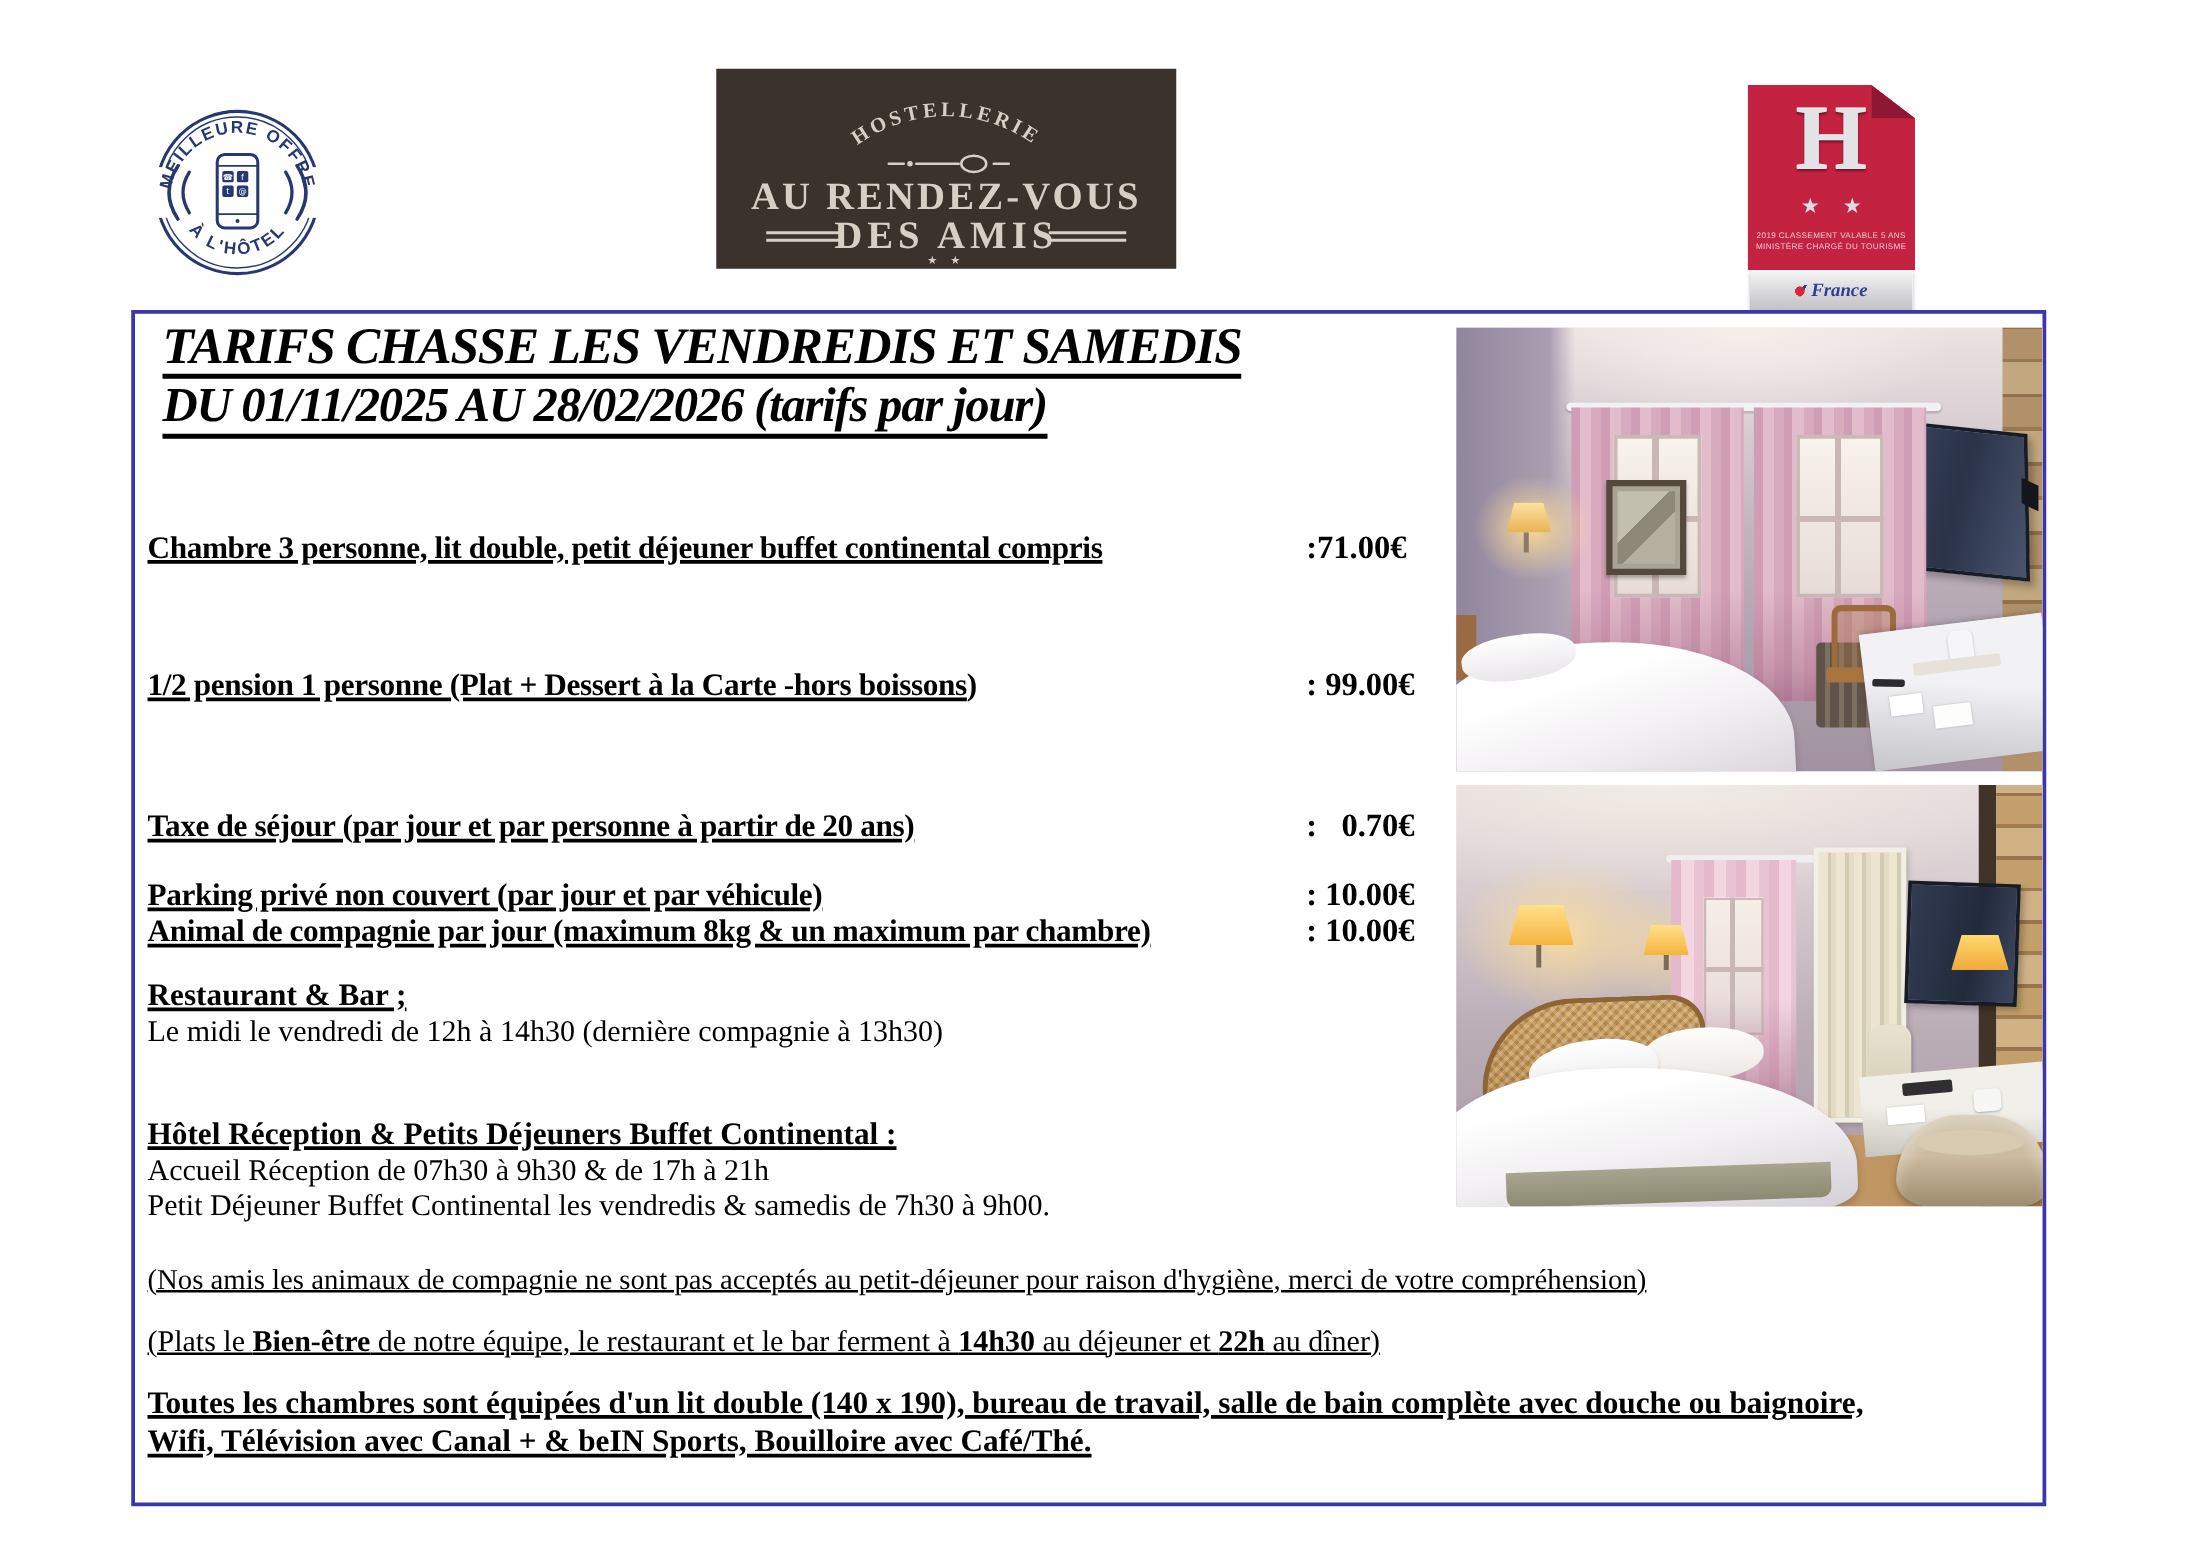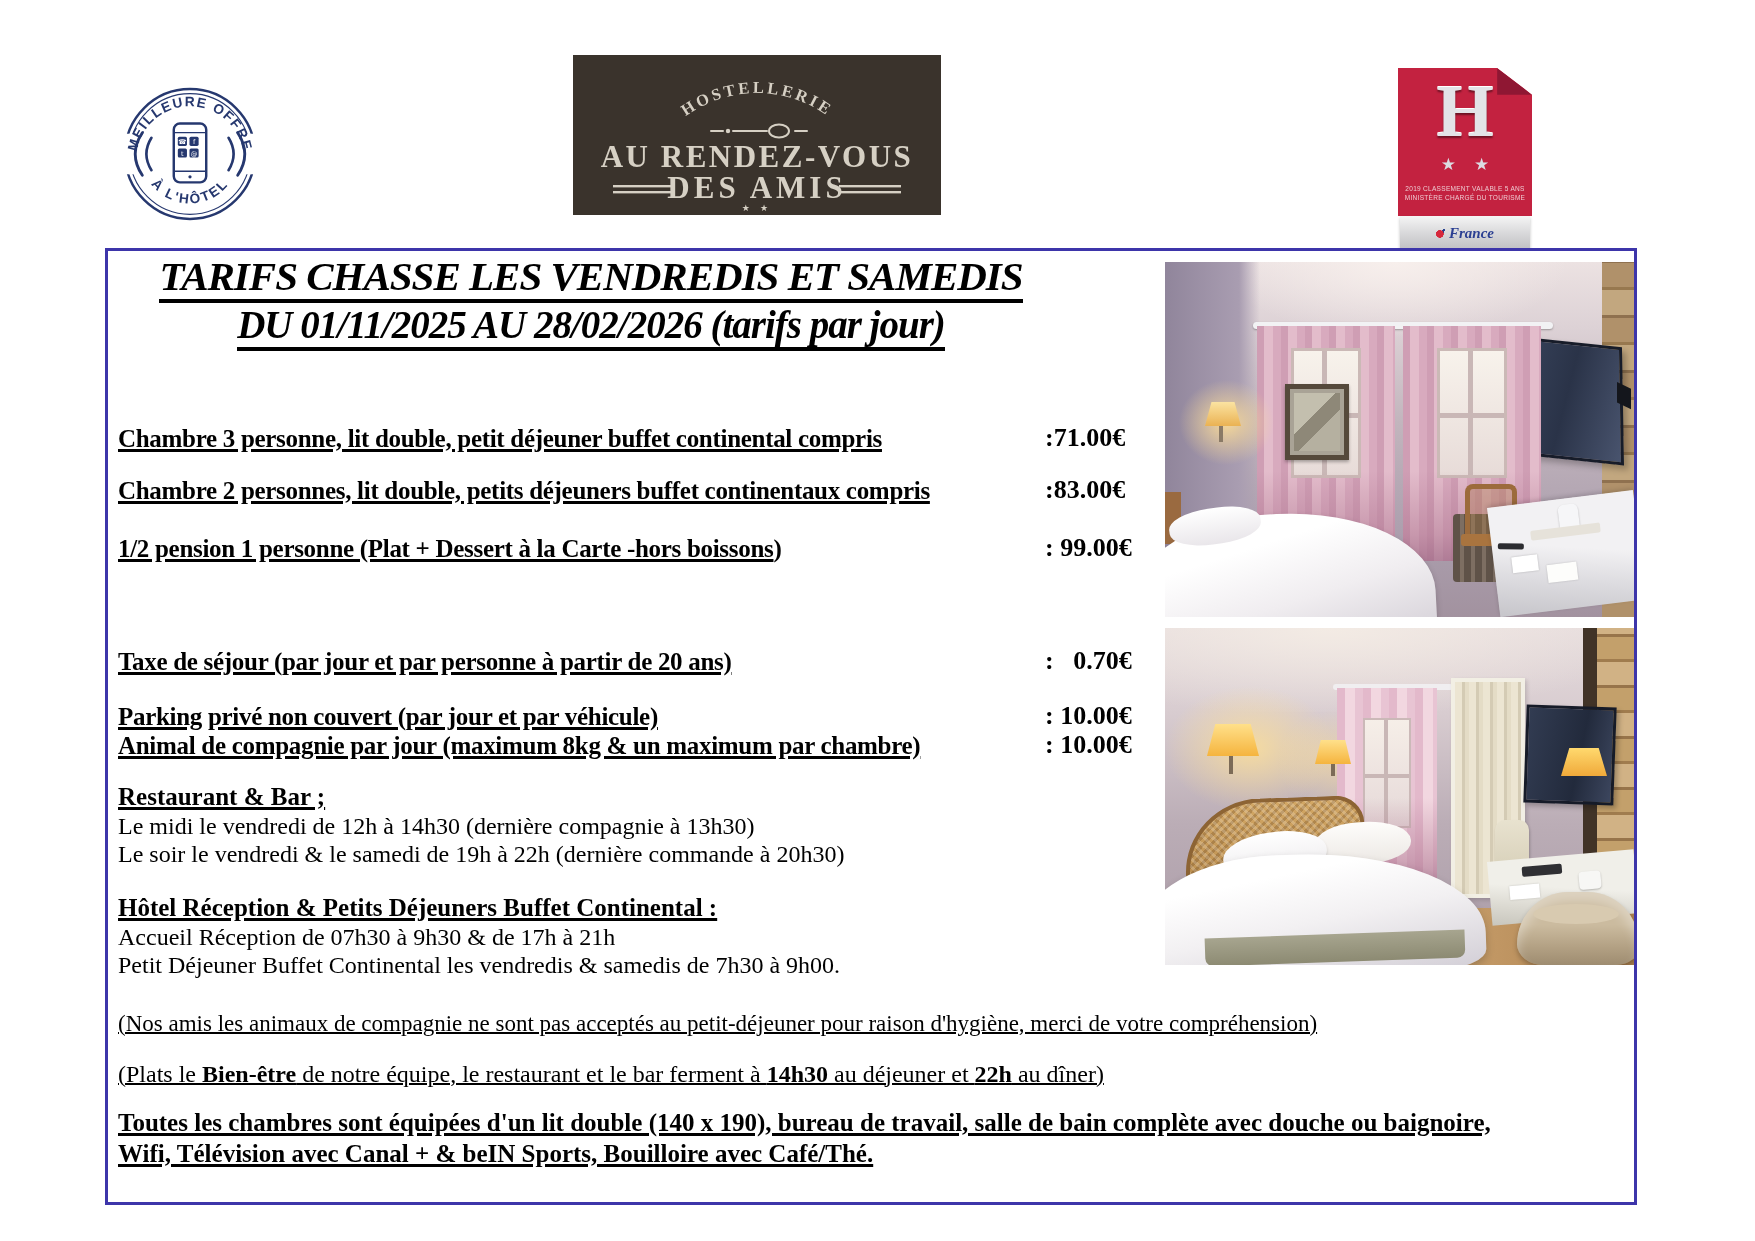--- a/index.html
+++ b/index.html
@@ -29,21 +29,21 @@
              box-shadow:0 2px 3px rgba(0,0,0,.25);}
   .plq-brand{font:bold italic 15px "Liberation Serif",serif;color:#2b3f92;}
   .plq-brand::before{content:"";display:inline-block;width:11px;height:9px;margin-right:2px;
              background:radial-gradient(circle at 35% 55%,#d6283c 42%,rgba(0,0,0,0) 46%),
                         linear-gradient(115deg,rgba(0,0,0,0) 46%,#27418f 46% 62%,rgba(0,0,0,0) 62%);}
 
   
   .main-box{position:absolute;left:105px;top:248px;width:1532px;height:957px;
             border:3px solid #3d35aa;box-sizing:border-box;background:#fff;}
 
-  .title-wrap{position:absolute;left:8px;top:2px;width:950px;text-align:center;}
+  .title-wrap{position:absolute;left:22px;top:2px;width:950px;}
   .title-line{display:block;}
   .title-line span{display:inline-block;font-style:italic;font-weight:bold;
                    border-bottom:4px solid #000;letter-spacing:-1px;}
   .tl1 span{font-size:41px;line-height:46px;}
   .tl2 span{font-size:39px;line-height:44px;}
 
   .t-row{position:absolute;left:10px;width:1060px;height:34px;white-space:nowrap;}
   .t-label{font-weight:bold;font-size:25px;letter-spacing:-.3px;
            text-decoration:underline;text-decoration-thickness:2.5px;}
   .t-suffix{font-weight:bold;font-size:25px;}
@@ -288,45 +288,40 @@
 
     <div class="title-wrap">
       <div class="title-line tl1"><span>TARIFS CHASSE LES VENDREDIS ET SAMEDIS</span></div>
       <div class="title-line tl2"><span>DU 01/11/2025 AU 28/02/2026 (tarifs par jour)</span></div>
     </div>
 
     <div class="t-row" style="top:174px">
       <span class="t-label">Chambre 3 personne, lit double, petit déjeuner buffet continental compris</span><span class="t-suffix"></span>
       <span class="t-price">:71.00€</span>
     </div>
-    <div class="t-row" style="top:226px">
-      <span class="t-label">Chambre 2 personnes, lit double, petits déjeuners buffet continentaux compris</span><span class="t-suffix"></span>
-      <span class="t-price">:83.00€</span>
-    </div>
     <div class="t-row" style="top:284px">
       <span class="t-label">1/2 pension 1 personne (Plat + Dessert à la Carte -hors boissons</span><span class="t-suffix">)</span>
       <span class="t-price">: 99.00€</span>
     </div>
     <div class="t-row" style="top:397px">
       <span class="t-label">Taxe de séjour (par jour et par personne à partir de 20 ans)</span><span class="t-suffix"></span>
       <span class="t-price">:   0.70€</span>
     </div>
     <div class="t-row" style="top:452px">
       <span class="t-label">Parking privé non couvert (par jour et par véhicule)</span><span class="t-suffix"></span>
       <span class="t-price">: 10.00€</span>
     </div>
     <div class="t-row" style="top:481px">
       <span class="t-label">Animal de compagnie par jour (maximum 8kg &amp; un maximum par chambre)</span><span class="t-suffix"></span>
       <span class="t-price">: 10.00€</span>
     </div>
 
     <div class="sec" style="top:532px">
       <div class="sec-h">Restaurant &amp; Bar ;</div>
       <div>Le midi le vendredi de 12h à 14h30 (dernière compagnie à 13h30)</div>
-      <div>Le soir le vendredi &amp; le samedi de 19h à 22h (dernière commande à 20h30)</div>
     </div>
 
     <div class="sec" style="top:643px">
       <div class="sec-h">Hôtel Réception &amp; Petits Déjeuners Buffet Continental :</div>
       <div>Accueil Réception de 07h30 à 9h30 &amp; de 17h à 21h</div>
       <div>Petit Déjeuner Buffet Continental les vendredis &amp; samedis de 7h30 à 9h00.</div>
     </div>
 
     <div class="note" style="top:760px">(Nos amis les animaux de compagnie ne sont pas acceptés au petit-déjeuner pour raison d'hygiène, merci de votre compréhension)</div>
 

